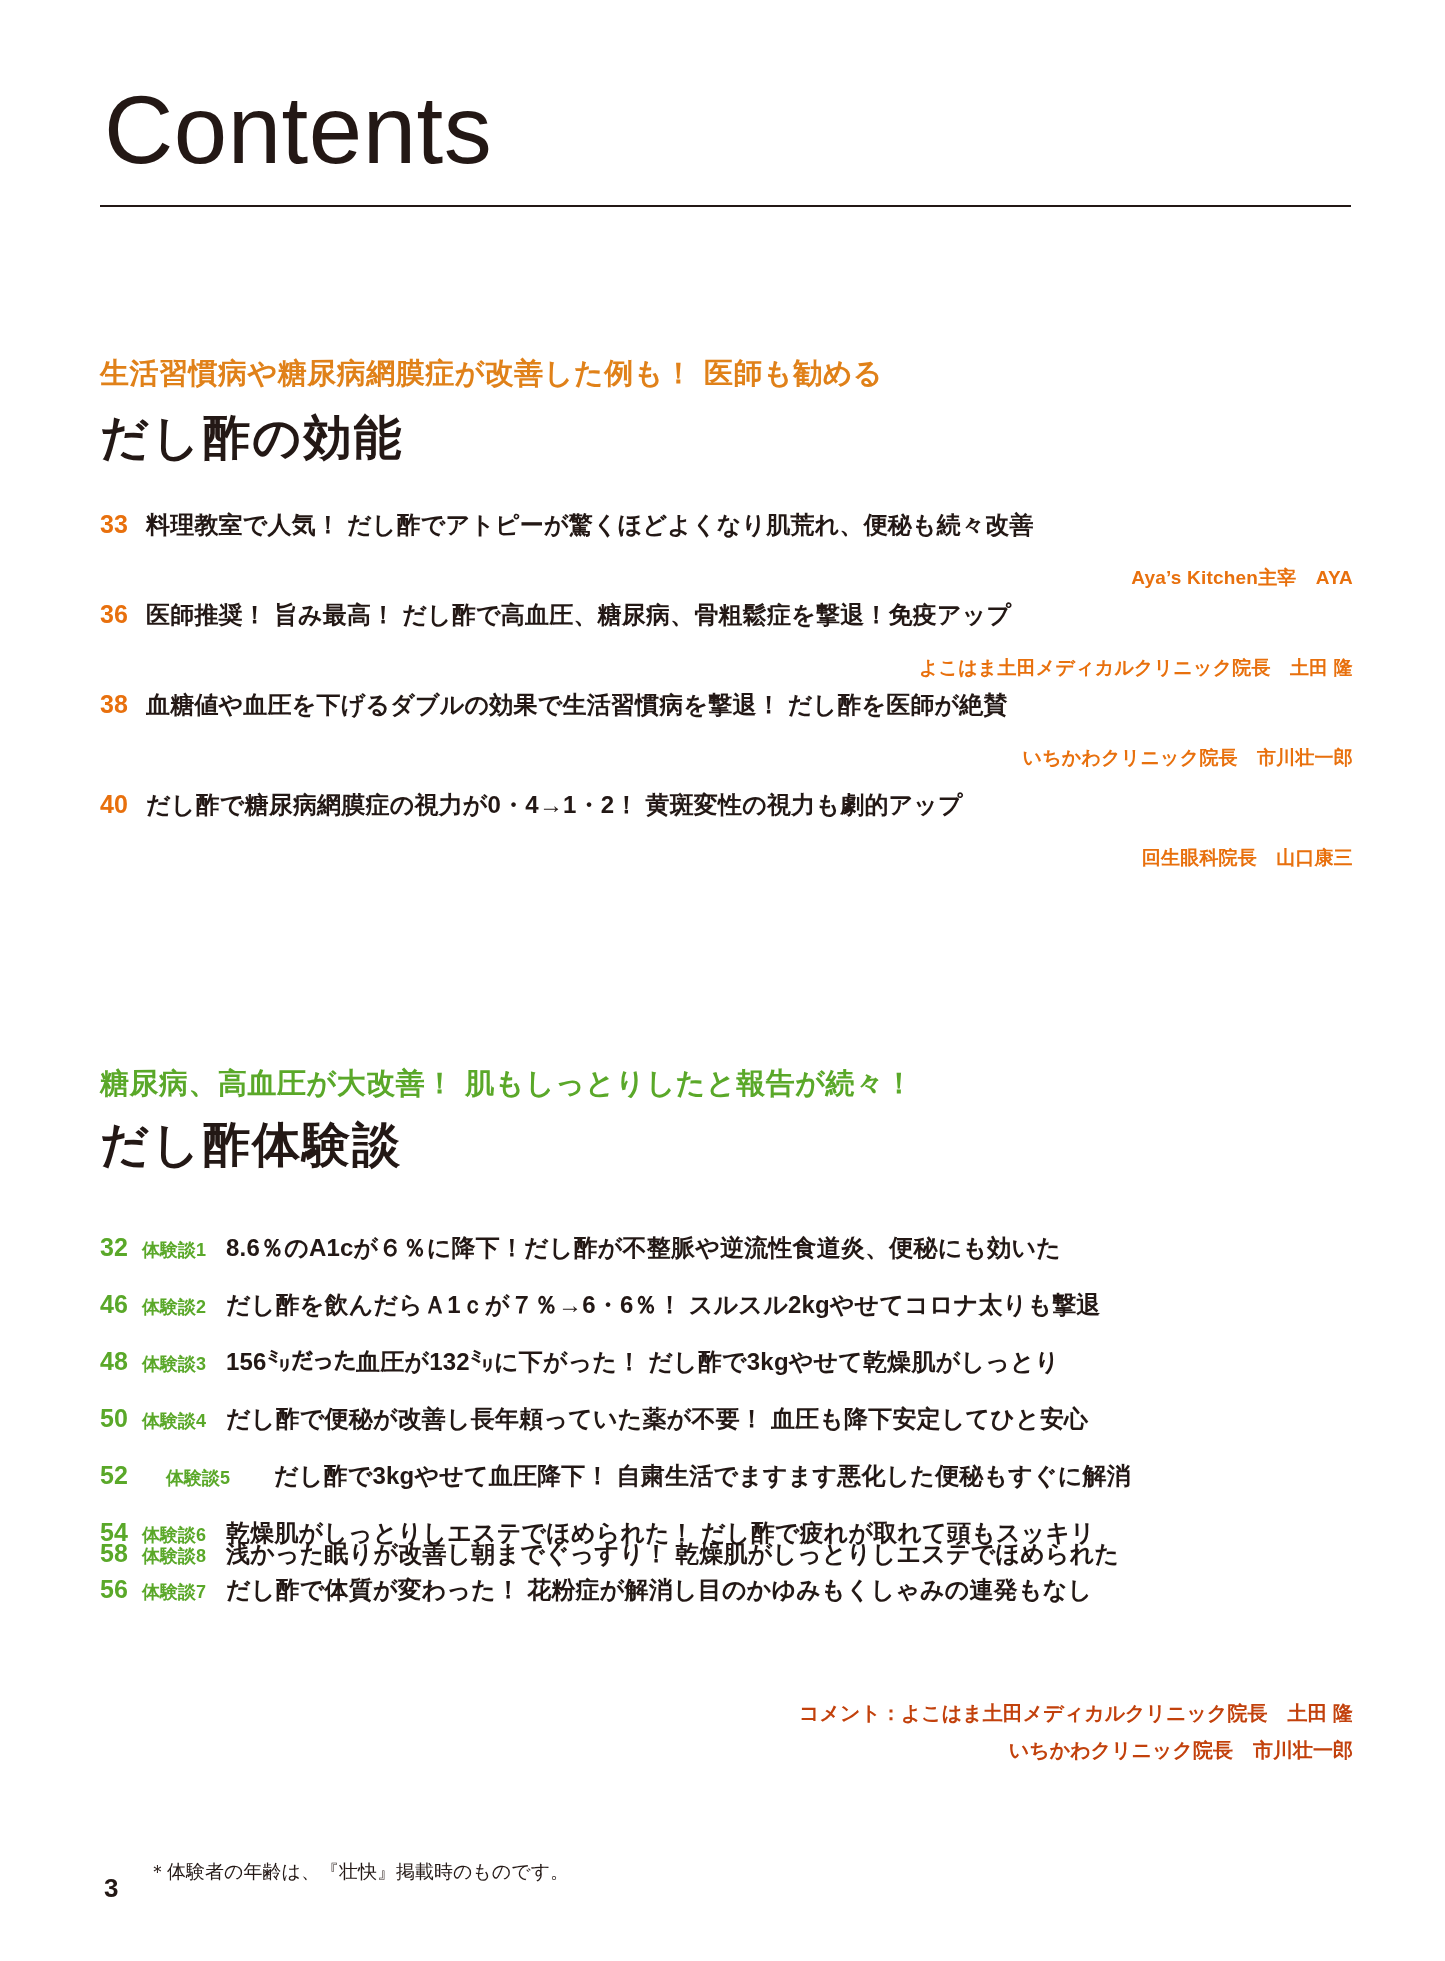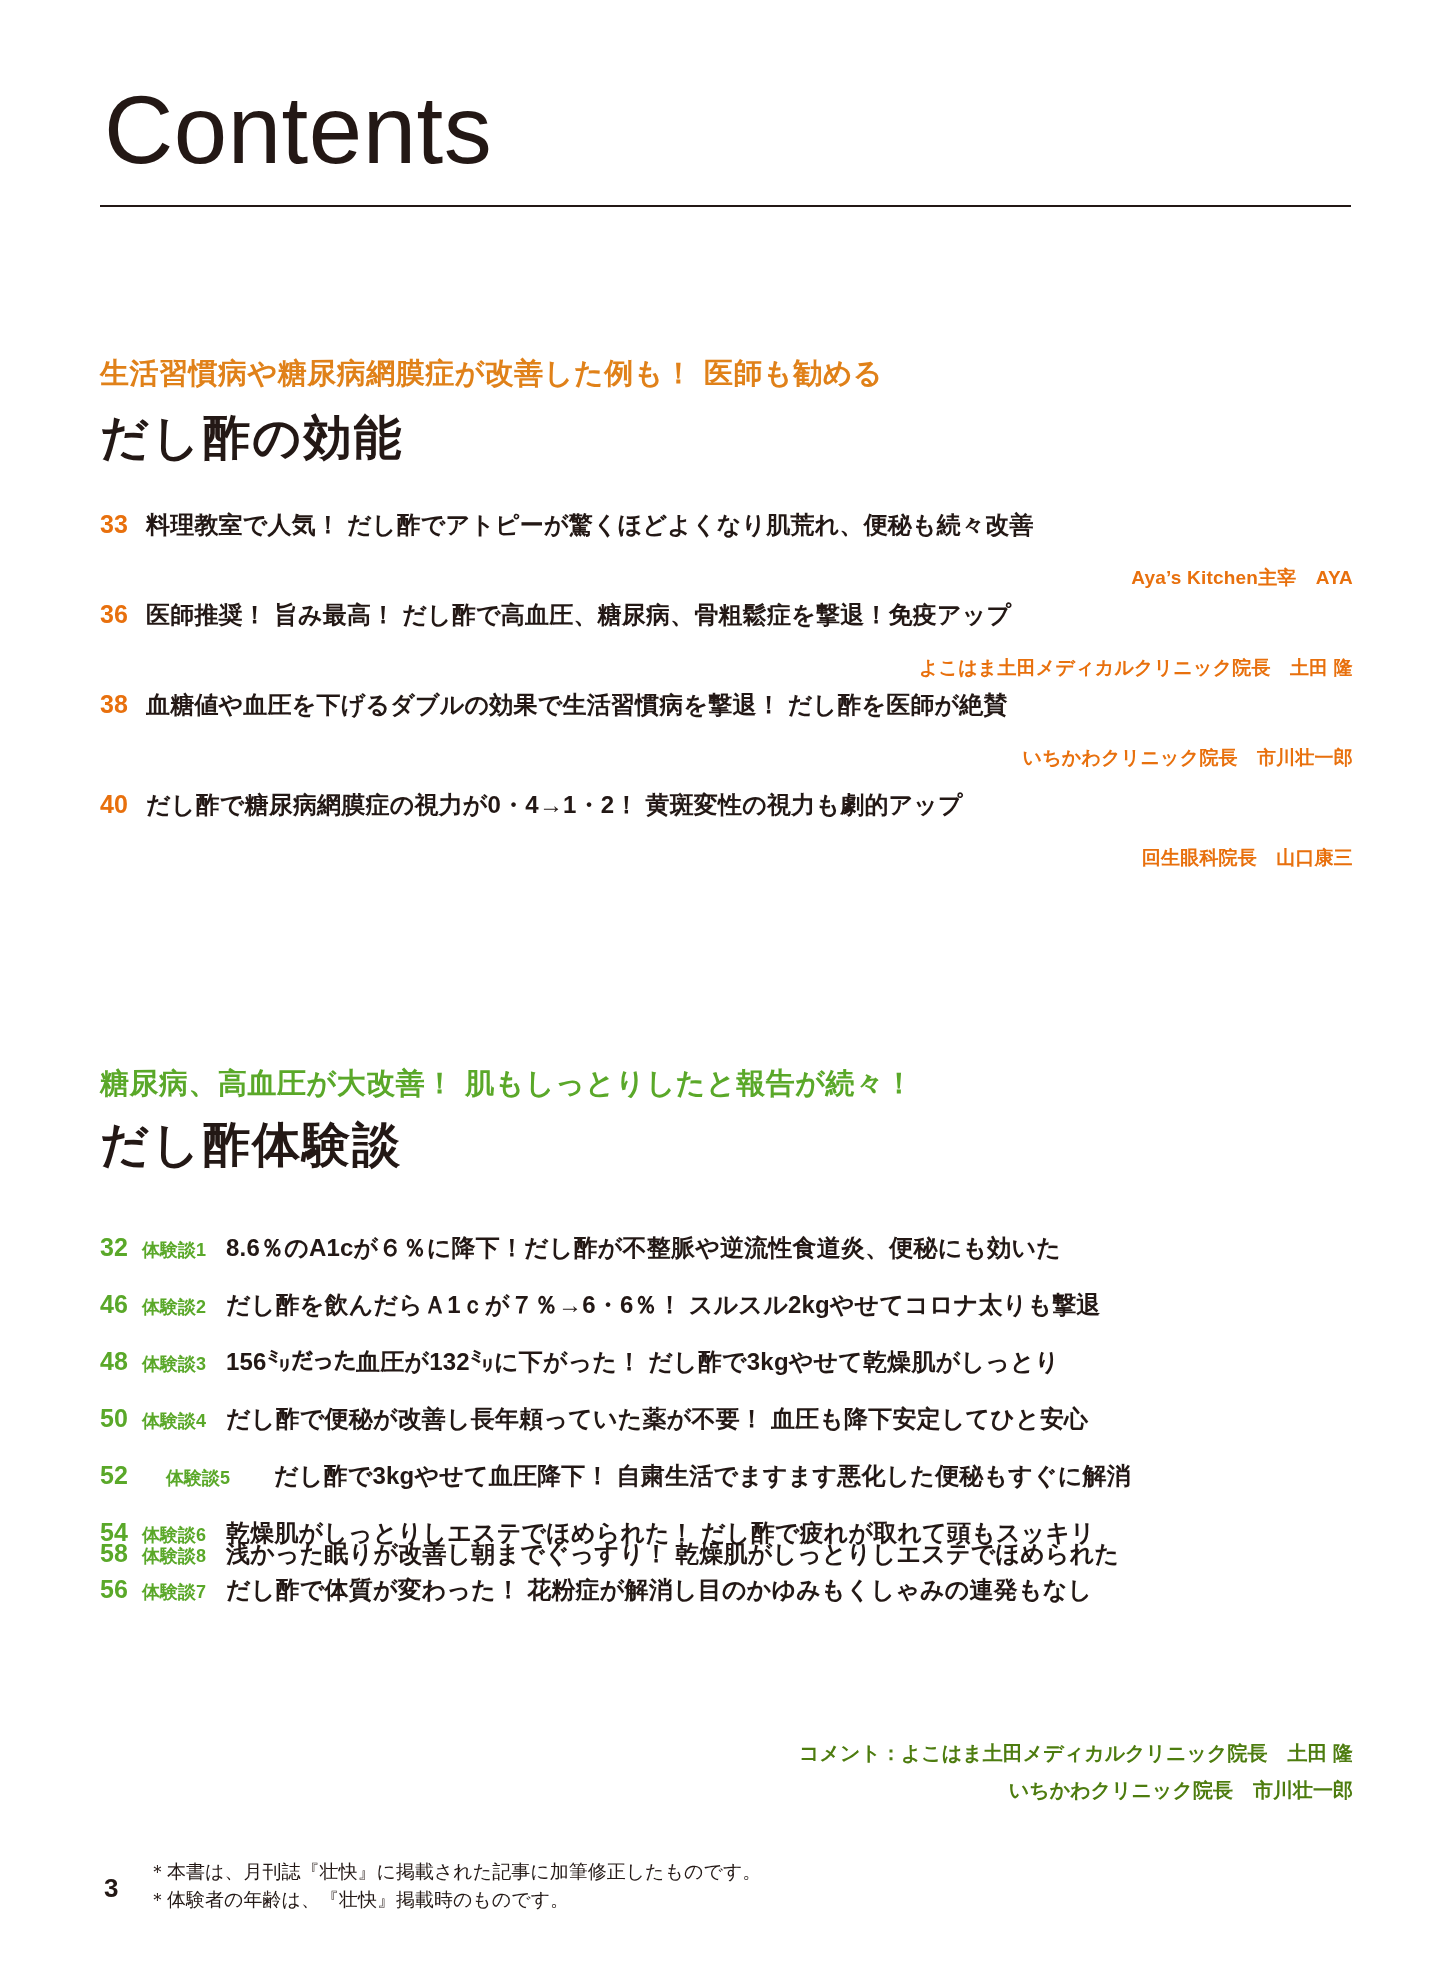--- a/index.html
+++ b/index.html
@@ -151,24 +151,23 @@
     letter-spacing: 0.2px;
     white-space: nowrap;
   }
 
   .section2-credit {
     position: absolute;
     right: 92px;
     font-family: "Liberation Sans", "DejaVu Sans", sans-serif;
     font-weight: 700;
     font-size: 20px;
-    color: #4d7c0f;
+    color: #c2410c;
     text-align: right;
     white-space: nowrap;
-    margin-top: 40px;
   }
 
   
   .folio {
     position: absolute;
     left: 104px;
     top: 1873px;
     font-family: "Liberation Sans", "DejaVu Sans", sans-serif;
     font-weight: 700;
     font-size: 26px;
@@ -283,17 +282,16 @@
       <span class="exp-title">浅かった眠りが改善し朝までぐっすり！ 乾燥肌がしっとりしエステでほめられた</span>
     </div>
 
     <div class="section2-credit" style="top:1700px;">コメント：よこはま土田メディカルクリニック院長　土田 隆</div>
     <div class="section2-credit" style="top:1737px;">いちかわクリニック院長　市川壮一郎</div>
 
   </div>
 
   <div class="folio">3</div>
   <div class="footnotes">
-    <div>＊本書は、月刊誌『壮快』に掲載された記事に加筆修正したものです。</div>
     <div>＊体験者の年齢は、『壮快』掲載時のものです。</div>
   </div>
 
 </div>
 
 </body></html>

